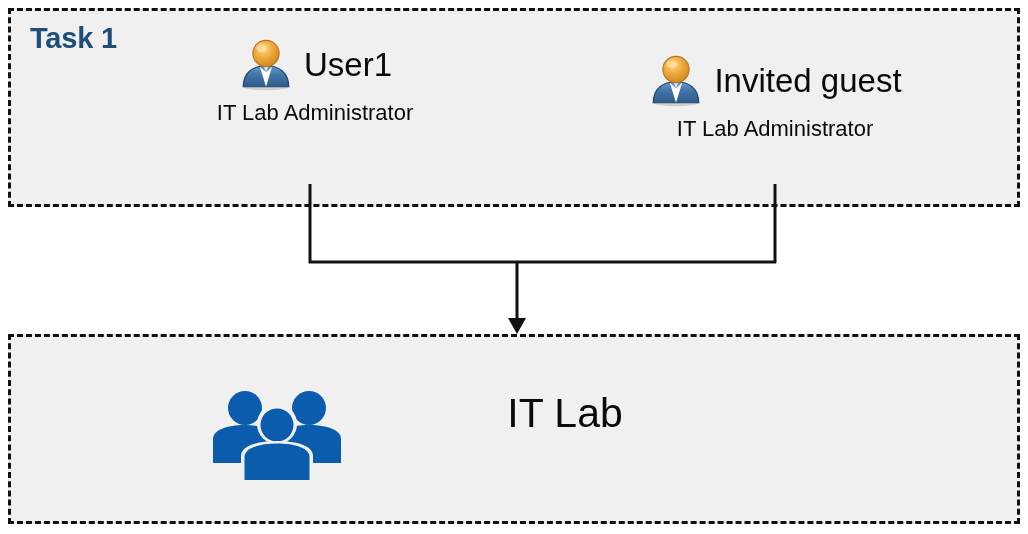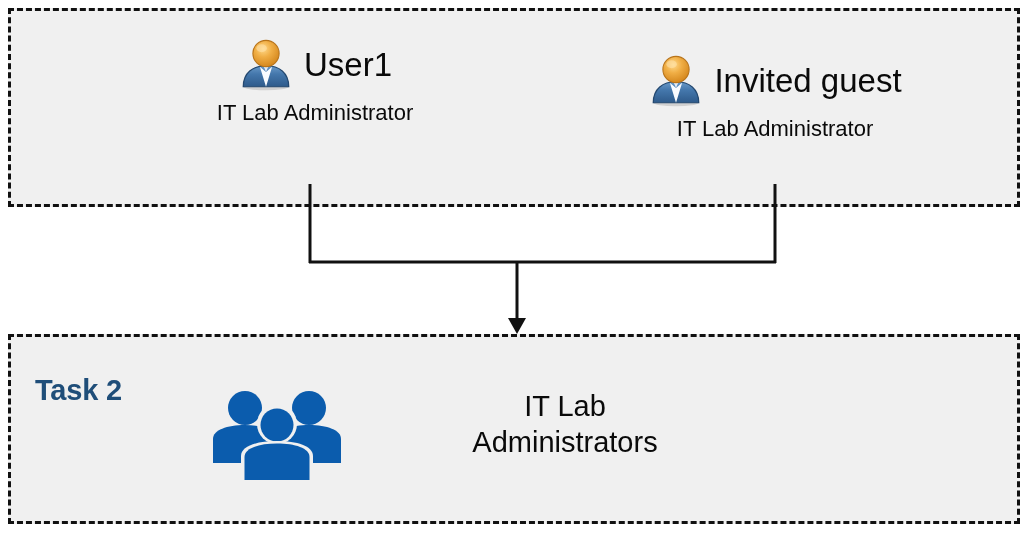--- a/index.html
+++ b/index.html
@@ -78,21 +78,21 @@
     height: 94px;
   }
   .group-icon { display: block; width: 134px; height: 94px; }
 
   #group-text {
     position: absolute;
     left: 400px;
     top: 388px;
     width: 330px;
     text-align: center;
-    font-size: 29px;
+    font-size: 41px;
     color: #0a0a0a;
     line-height: 1.25;
     white-space: nowrap;
   }
 
   
   #connector {
     position: absolute;
     left: 0;
     top: 0;
@@ -101,20 +101,21 @@
     pointer-events: none;
   }
 </style>
 </head>
 <body>
 
 <div id="canvas">
 
   <div id="task1-box" class="task-box"></div>
 
+  <div id="task1-label" class="task-label">Task 1</div>
 
   <div id="person-user1" class="person">
     <div class="person-row">
       <svg class="user-icon" viewBox="0 0 64 64">
         <defs>
           <radialGradient id="headGrad1" cx="40%" cy="32%" r="70%">
             <stop offset="0%" stop-color="#FFD98A"></stop>
             <stop offset="45%" stop-color="#F0AE45"></stop>
             <stop offset="100%" stop-color="#D4861C"></stop>
           </radialGradient>
@@ -162,41 +163,39 @@
         <circle cx="32" cy="20" r="15" fill="none" stroke="#B8741A" stroke-width="1.2"></circle>
         <ellipse cx="27" cy="14" rx="6" ry="4.5" fill="#FFE4AE" opacity="0.55"></ellipse>
       </svg>
       <span class="person-name">Invited guest</span>
     </div>
     <div class="person-role">IT Lab Administrator</div>
   </div>
 
   <div id="task2-box" class="task-box"></div>
 
-  <div id="task2-label" class="task-label">Task 2</div>
 
   <div id="group-icon-wrap">
     <svg class="group-icon" viewBox="0 0 134 94">
 
       <circle cx="35" cy="22" r="17" fill="#0B5CAD"></circle>
       <path d="M3 77 L3 53 C3 44 17 39 35 39 C53 39 67 44 67 53 L67 77 Z" fill="#0B5CAD"></path>
 
       <circle cx="99" cy="22" r="17" fill="#0B5CAD"></circle>
       <path d="M67 77 L67 53 C67 44 81 39 99 39 C117 39 131 44 131 53 L131 77 Z" fill="#0B5CAD"></path>
 
       <circle cx="67" cy="38" r="20" fill="#f0f0f0"></circle>
       <circle cx="67" cy="39" r="16.5" fill="#0B5CAD"></circle>
       <path d="M31 94 L31 70 C31 60 47 55 67 55 C87 55 103 60 103 70 L103 94 Z" fill="#f0f0f0"></path>
       <path d="M34.5 94 L34.5 71 C34.5 62 49 57.5 67 57.5 C85 57.5 99.5 62 99.5 71 L99.5 94 Z" fill="#0B5CAD"></path>
     </svg>
   </div>
 
   <div id="group-text">
     <div>IT Lab</div>
-    <div>Administrators</div>
   </div>
 
   <svg id="connector" viewBox="0 0 1028 534">
 
     <path d="M310 184 L310 263" stroke="#111111" stroke-width="3" fill="none"></path>
 
     <path d="M775 184 L775 263" stroke="#111111" stroke-width="3" fill="none"></path>
 
     <path d="M309 262 L776 262" stroke="#111111" stroke-width="3" fill="none"></path>
 

